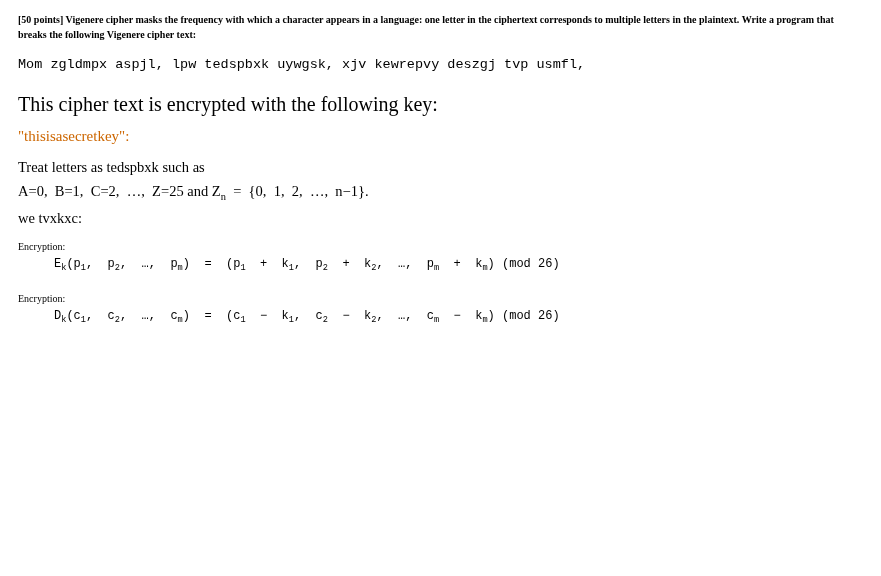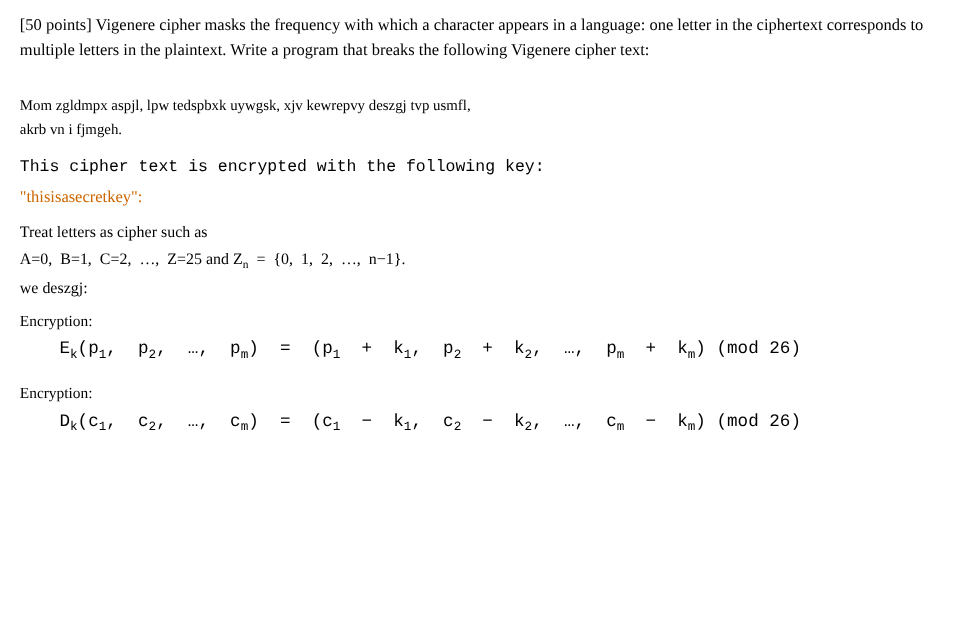--- a/index.html
+++ b/index.html
@@ -12,102 +12,100 @@
       background: #ffffff;
       font-family: 'Times New Roman', Times, serif;
       font-size: 15px;
       color: #000000;
       width: 881px;
       min-height: 576px;
       padding: 12px 18px;
     }
 
     .problem-header {
-      font-weight: normal;
-      font-size: 15px;
+      font-weight: bold;
+      font-size: 10px;
       line-height: 1.5;
-      margin-bottom: 28px;
+      margin-bottom: 12px;
     }
 
     .cipher-text-block {
-      font-family: Liberation Serif, serif;
+      font-family: Liberation Mono, monospace;
       font-size: 13.5px;
       line-height: 1.6;
       margin-bottom: 12px;
     }
 
     .normal-text {
-      font-size: 15px;
+      font-size: 20px;
       line-height: 1.6;
       margin-bottom: 8px;
-      font-family: Liberation Mono, monospace;
     }
 
     .key-line {
       color: #cc6600;
       font-size: 15px;
       margin-bottom: 10px;
     }
 
     .math-section {
       font-size: 14.5px;
       line-height: 1.7;
       margin-bottom: 10px;
     }
 
     .math-block {
       font-family: 'Times New Roman', Times, serif;
       font-size: 14.5px;
     }
 
     .section-label {
-      font-size: 14px;
+      font-size: 10px;
       margin-bottom: 2px;
     }
 
     .formula-line {
       font-family: 'Courier New', Courier, monospace;
-      font-size: 16px;
+      font-size: 12px;
       padding-left: 36px;
       line-height: 1.8;
     }
 
     sub {
       font-size: 0.72em;
       vertical-align: sub;
     }
   </style>
 </head>
 <body>
 
 <div>
 
   <p class="problem-header">
     [50 points] Vigenere cipher masks the frequency with which a character appears in a language: one letter in the ciphertext corresponds to multiple letters in the plaintext. Write a program that breaks the following Vigenere cipher text:
   </p>
 
   <div class="cipher-text-block">
     <div>Mom zgldmpx aspjl, lpw tedspbxk uywgsk, xjv kewrepvy deszgj tvp usmfl,</div>
-    <div>akrb vn i fjmgeh.</div>
   </div>
 
   <p class="normal-text">
     This cipher text is encrypted with the following key:
   </p>
 
   <p class="key-line">
     "thisisasecretkey":
   </p>
 
   <div class="math-section">
-    <p>Treat letters as cipher such as</p>
+    <p>Treat letters as tedspbxk such as</p>
     <p>
       A=0,&nbsp; B=1,&nbsp; C=2,&nbsp; …,&nbsp; Z=25 and Z<sub>n</sub>&nbsp; =&nbsp; {0,&nbsp; 1,&nbsp; 2,&nbsp; …,&nbsp; n−1}.
     </p>
-    <p>we deszgj:</p>
+    <p>we tvxkxc:</p>
   </div>
 
   <div class="math-block">
     <p class="section-label">Encryption:</p>
     <div class="formula-line">
       E<sub>k</sub>(p<sub>1</sub>,&nbsp; p<sub>2</sub>,&nbsp; …,&nbsp; p<sub>m</sub>)&nbsp; =&nbsp; (p<sub>1</sub>&nbsp; +&nbsp; k<sub>1</sub>,&nbsp; p<sub>2</sub>&nbsp; +&nbsp; k<sub>2</sub>,&nbsp; …,&nbsp; p<sub>m</sub>&nbsp; +&nbsp; k<sub>m</sub>) (mod&nbsp;26)
     </div>
   </div>
 
   <br>

